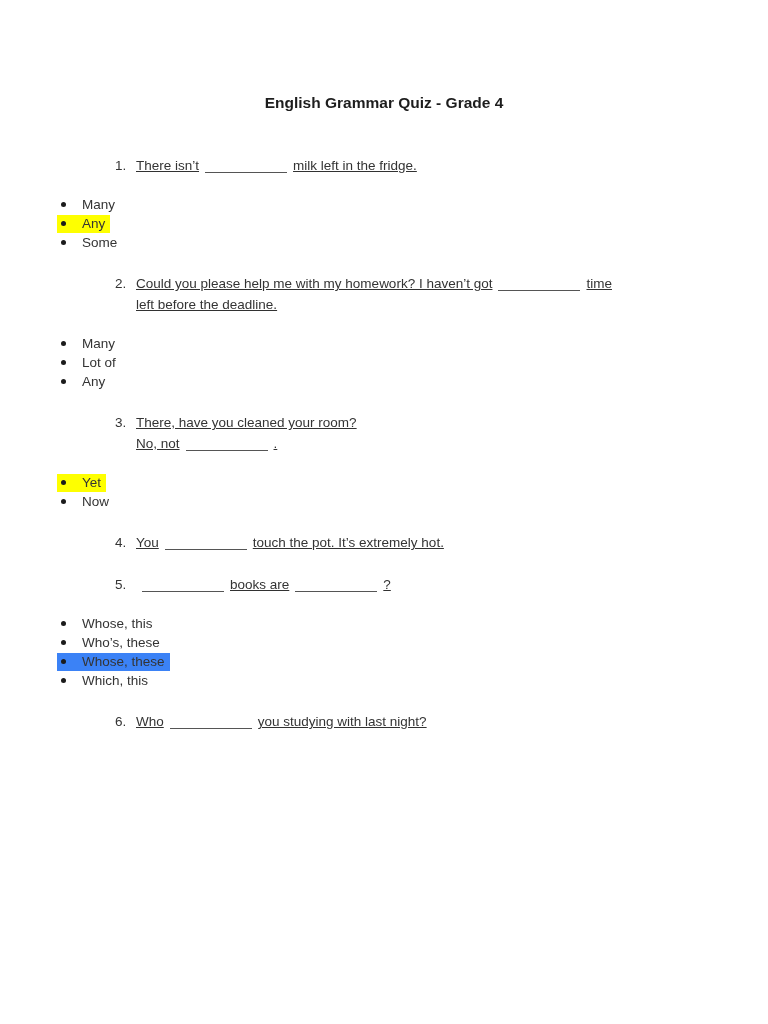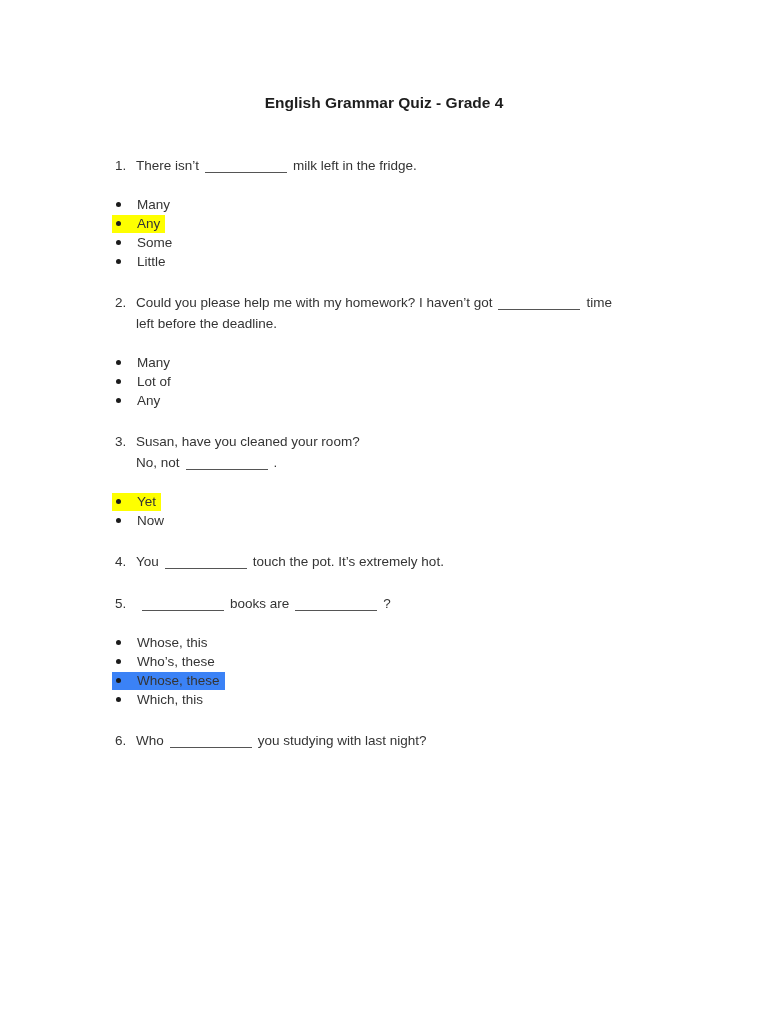--- a/index.html
+++ b/index.html
@@ -23,20 +23,21 @@
     margin: 0 0 44px 0;
     padding-top: 94px;
     font-size: 15.5px;
     line-height: 17px;
     font-weight: 700;
     text-align: center;
     color: #1d1d1d;
   }
   .question {
     margin: 0 0 21px 0;
+    text-decoration: underline;
   }
   .q-text {
     margin: 0;
     font-size: 13.5px;
     line-height: 21px;
     padding: 0 90px 0 136px;
     text-indent: -21px;
     color: #343434;
   }
   .q-num {
@@ -52,21 +53,21 @@
     margin: 0 6px;
     vertical-align: -3px;
   }
   ul.options {
     list-style: none;
     margin: 19px 0 0 0;
     padding: 0;
   }
   ul.options li {
     line-height: 19px;
-    padding-left: 112px;
+    padding-left: 57px;
     font-size: 13.5px;
     color: #343434;
   }
   .opt {
     display: inline-block;
     line-height: 15px;
     padding: 1px 5px 2px 4px;
   }
   .opt.hl {
     background: #feff00;
@@ -86,33 +87,32 @@
 
 <div class="page">
   <h1 class="title">English Grammar Quiz - Grade 4</h1>
   <main>
       <section class="question">
         <p class="q-text"><span class="q-num">1.</span><span class="q-seg">There isn’t</span><span class="blank"></span><span class="q-seg">milk left in the fridge.</span></p>
         <ul class="options">
           <li><span class="opt"><span class="bullet"></span><span class="opt-label">Many</span></span></li>
           <li><span class="opt hl" style="background: rgb(254, 255, 0);"><span class="bullet"></span><span class="opt-label">Any</span></span></li>
           <li><span class="opt"><span class="bullet"></span><span class="opt-label">Some</span></span></li>
-          <li><span class="opt"><span class="bullet"></span><span class="opt-label">Little</span></span></li>
         </ul>
       </section>
       <section class="question">
         <p class="q-text"><span class="q-num">2.</span><span class="q-seg">Could you please help me with my homework? I haven’t got</span><span class="blank"></span><span class="q-seg">time</span><br><span class="q-seg">left before the deadline.</span></p>
         <ul class="options">
           <li><span class="opt"><span class="bullet"></span><span class="opt-label">Many</span></span></li>
           <li><span class="opt"><span class="bullet"></span><span class="opt-label">Lot of</span></span></li>
           <li><span class="opt"><span class="bullet"></span><span class="opt-label">Any</span></span></li>
         </ul>
       </section>
       <section class="question">
-        <p class="q-text"><span class="q-num">3.</span><span class="q-seg">Susan, have you cleaned your room?</span><br><span class="q-seg">No, not</span><span class="blank"></span><span class="q-seg">.</span></p>
+        <p class="q-text"><span class="q-num">3.</span><span class="q-seg">There, have you cleaned your room?</span><br><span class="q-seg">No, not</span><span class="blank"></span><span class="q-seg">.</span></p>
         <ul class="options">
           <li><span class="opt hl" style="background: rgb(254, 255, 0);"><span class="bullet"></span><span class="opt-label">Yet</span></span></li>
           <li><span class="opt"><span class="bullet"></span><span class="opt-label">Now</span></span></li>
         </ul>
       </section>
       <section class="question">
         <p class="q-text"><span class="q-num">4.</span><span class="q-seg">You</span><span class="blank"></span><span class="q-seg">touch the pot. It’s extremely hot.</span></p>
       </section>
       <section class="question">
         <p class="q-text"><span class="q-num">5.</span><span class="blank"></span><span class="q-seg">books are</span><span class="blank"></span><span class="q-seg">?</span></p>

